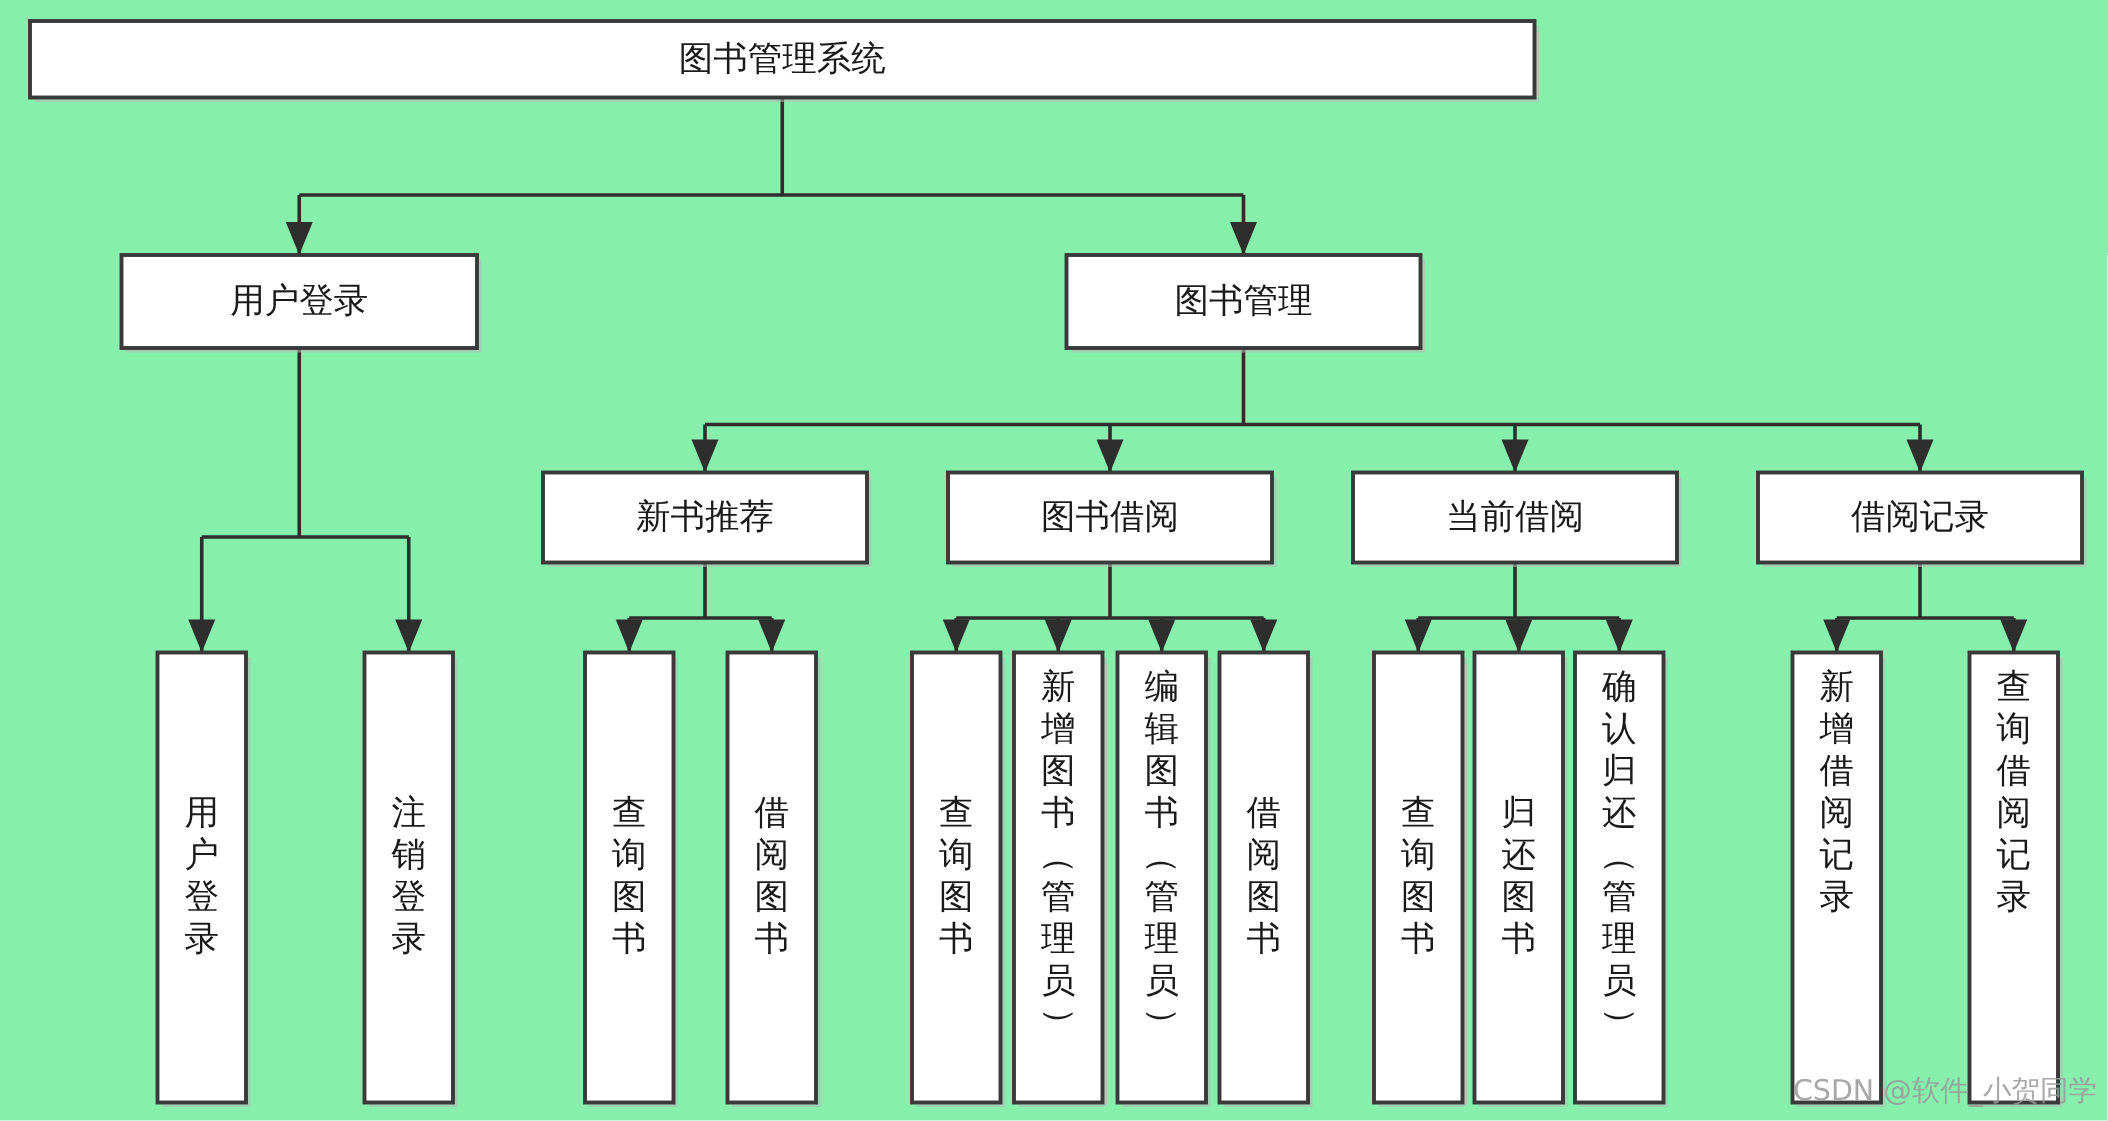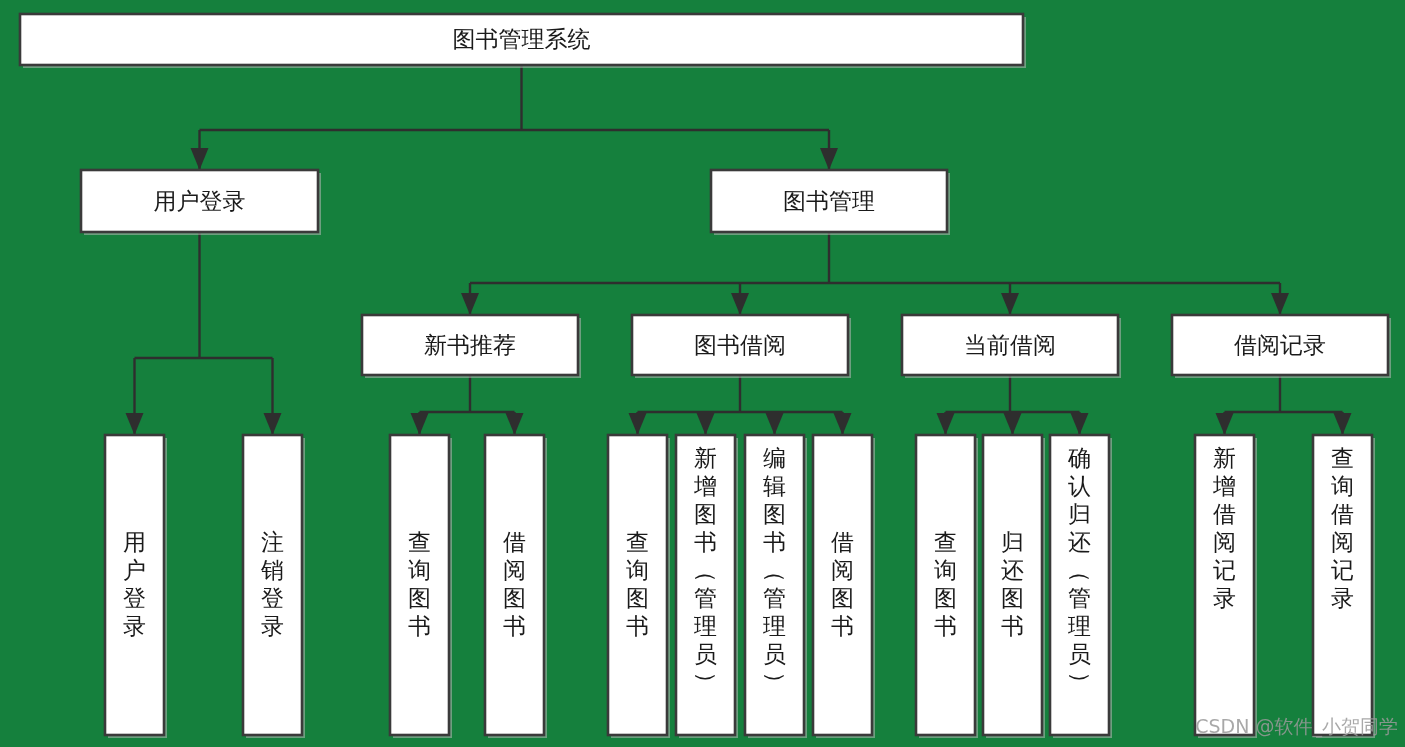--- a/index.html
+++ b/index.html
@@ -11,21 +11,21 @@
   body {
     width: 1405px;
     height: 747px;
     overflow: hidden;
     font-family: "DejaVu Sans", "Liberation Sans", sans-serif;
   }
   #diagram-root {
     position: relative;
     width: 1405px;
     height: 747px;
-    background: #15803d;
+    background: #86efac;
   }
   svg#diagram-svg {
     position: absolute;
     top: 0;
     left: 0;
     width: 1405px;
     height: 747px;
     display: block;
   }
   .node-box {

